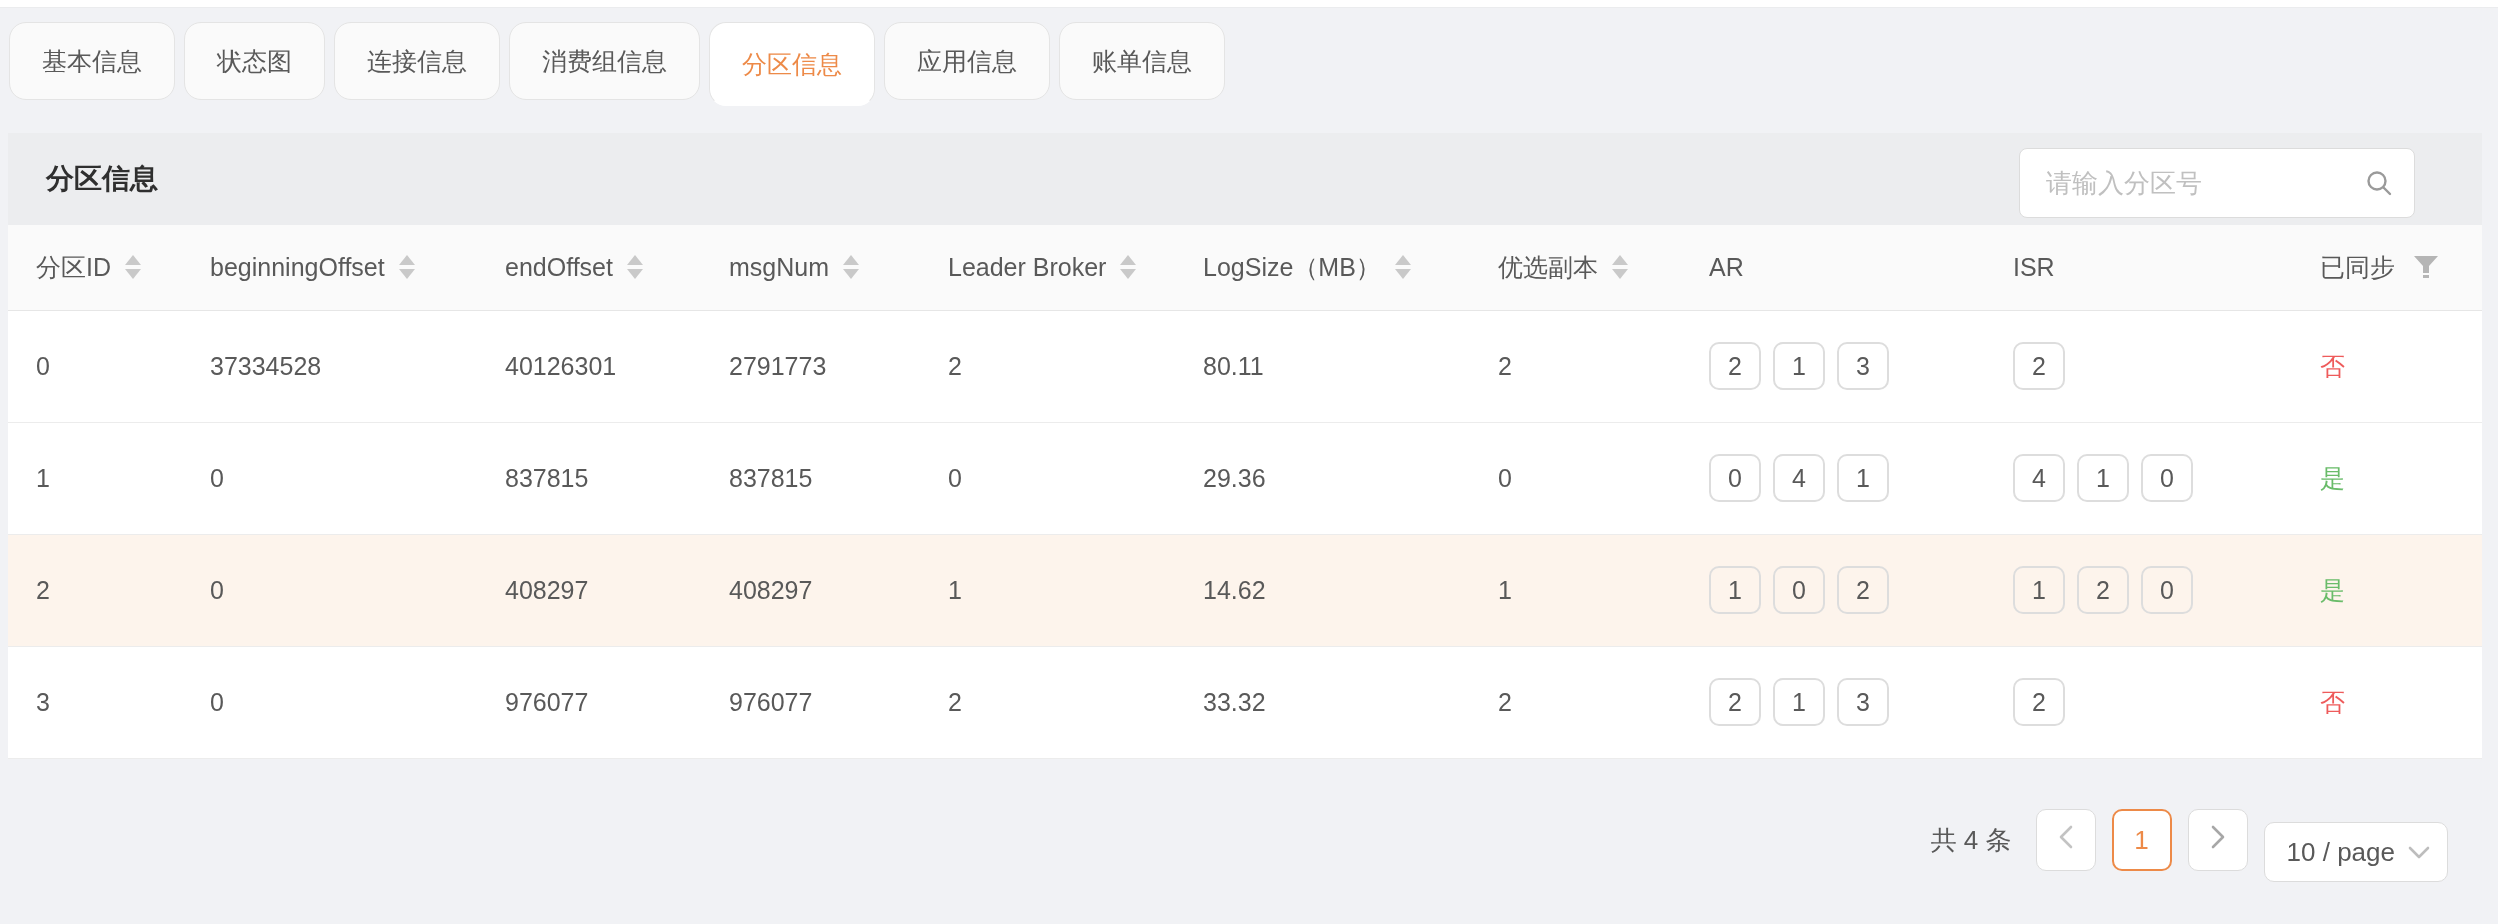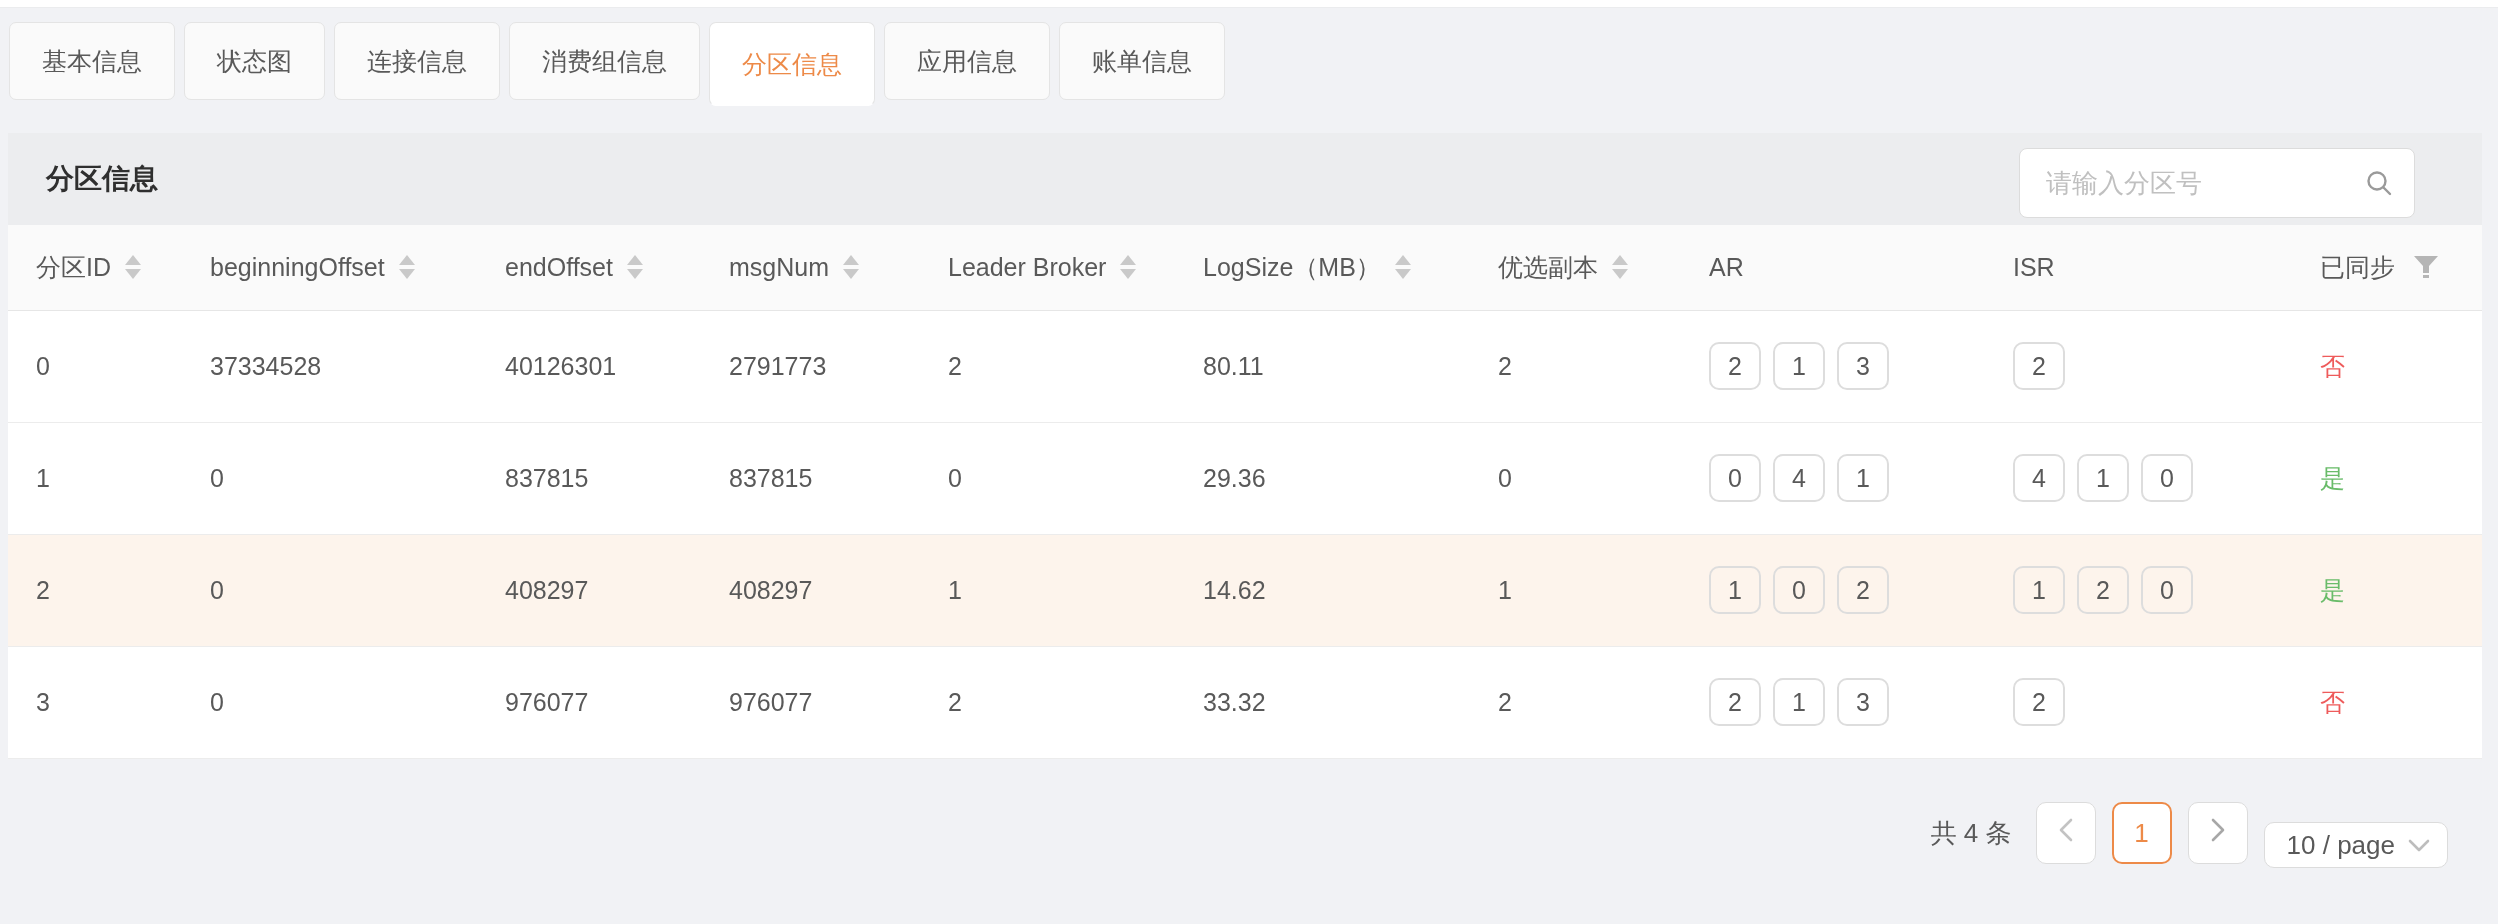--- a/index.html
+++ b/index.html
@@ -9,21 +9,21 @@
     font-family:"Liberation Sans","DejaVu Sans",sans-serif;
     color:#595959;
   }
   
   .top-strip { position:absolute; top:0; left:0; width:2498px; height:7px; background:#ffffff; border-bottom:1px solid #ebecee; }
 
   
   .tabs { position:absolute; top:22px; left:9px; display:flex; gap:9px; }
   .tab {
     height:78px; padding:0 32px; box-sizing:border-box;
-    background:#fafafa; border:1px solid #e4e4e4; border-radius:7px;
+    background:#fafafa; border:1px solid #e4e4e4; border-radius:17px;
     display:flex; align-items:center; font-size:25px; color:#595959;
     cursor:pointer; white-space:nowrap;
   }
   .tab.active { background:#ffffff; color:#ed8a48; height:84px; border-bottom-color:#ffffff; }
 
   
   .panel-header {
     position:absolute; left:8px; top:133px; width:2474px; height:92px;
     background:#ecedef; display:flex; align-items:center; box-sizing:border-box;
   }
@@ -72,21 +72,21 @@
   .pagination { position:absolute; right:50px; top:798px; display:flex; align-items:center; gap:16px; }
   .page-total { font-size:26px; color:#595959; margin-right:8px; }
   .page-btn {
     width:60px; height:62px; box-sizing:border-box; background:#ffffff;
     border:1px solid #dcdcdc; border-radius:10px;
     display:flex; align-items:center; justify-content:center;
     font-size:26px; color:#595959; cursor:pointer;
   }
   .page-btn.active { border:2px solid #ed8a48; color:#ed8a48; }
   .page-size {
-    height:46px; box-sizing:border-box; background:#ffffff;
+    height:60px; box-sizing:border-box; background:#ffffff;
     border:1px solid #dcdcdc; border-radius:10px;
     display:flex; align-items:center; gap:12px; padding:0 16px 0 22px;
     font-size:26px; color:#595959; cursor:pointer;margin-top:24px;
   }
 </style>
 </head>
 <body>
 
 <div class="top-strip"></div>
 

